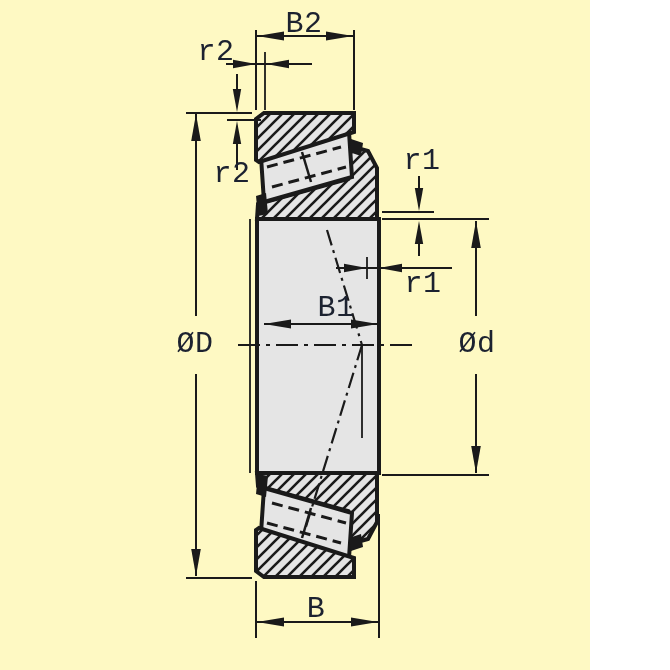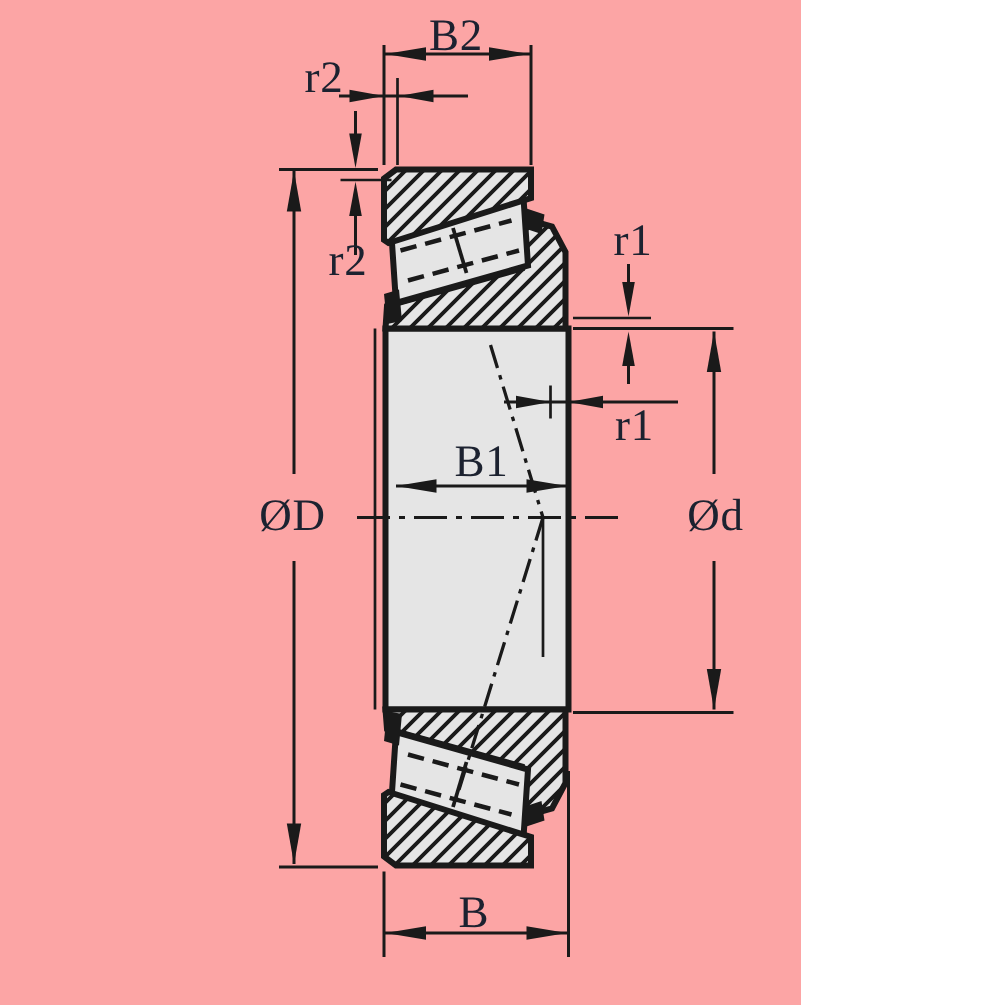--- a/index.html
+++ b/index.html
@@ -3,23 +3,23 @@
 <meta charset="utf-8">
 <style>
   html,body{margin:0;padding:0;background:#ffffff;}
   :root{
     --line:#1a1a1a;
     --label:#1c2230;
     --fill:#e5e5e5;
   }
   .canvas{
     position:relative;
-    width:534px;height:670px;
-    background:#fca5a5;
-    font-family:Liberation Serif, serif;
+    width:590px;height:670px;
+    background:#fef9c3;
+    font-family:Liberation Mono, monospace;
     overflow:hidden;
   }
   .canvas svg{position:absolute;inset:0;}
   .dim-label{
     position:absolute;
     transform:translate(-50%,-50%);
     color:var(--label);
     font-size:30px;
     line-height:1;
     white-space:nowrap;
@@ -153,17 +153,17 @@
       <polygon class="arrow" points="257,622 284,617.5 284,626.5"></polygon>
       <polygon class="arrow" points="378,622 351,617.5 351,626.5"></polygon>
     </g>
   </svg>
 
   <span class="dim-label" style="left:304px;top:24px;">B2</span>
   <span class="dim-label" style="left:216px;top:52px;">r2</span>
   <span class="dim-label" style="left:232px;top:174px;">r2</span>
   <span class="dim-label" style="left:422px;top:161px;">r1</span>
   <span class="dim-label" style="left:423px;top:284px;">r1</span>
-  <span class="dim-label" style="left:321px;top:308px;">B1</span>
+  <span class="dim-label" style="left:336px;top:308px;">B1</span>
   <span class="dim-label" style="left:195px;top:344px;">ØD</span>
   <span class="dim-label" style="left:477px;top:344px;">Ød</span>
   <span class="dim-label" style="left:316px;top:609px;">B</span>
 </div>
 
 </body></html>

